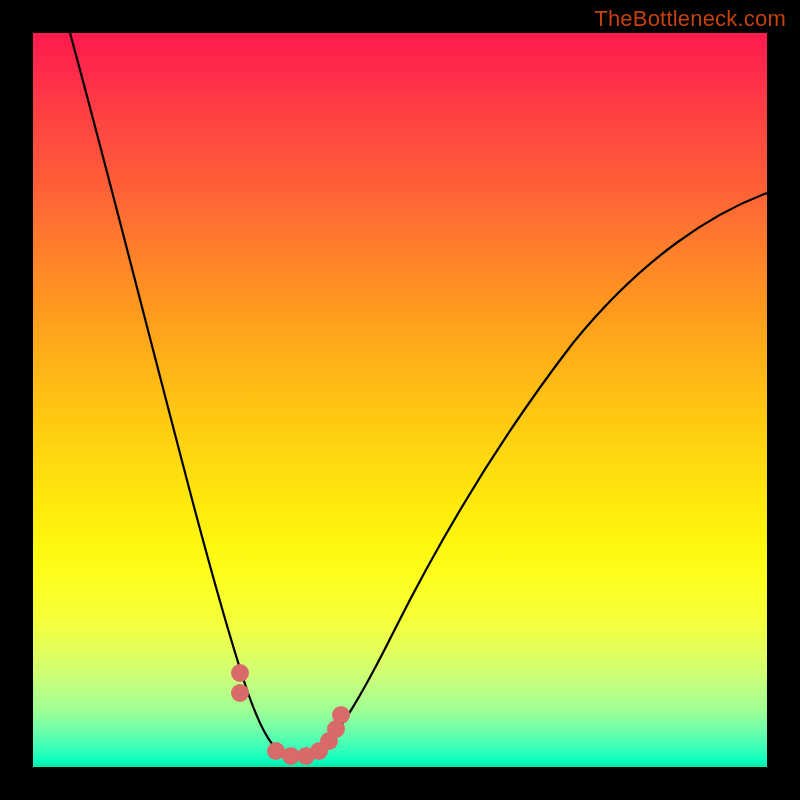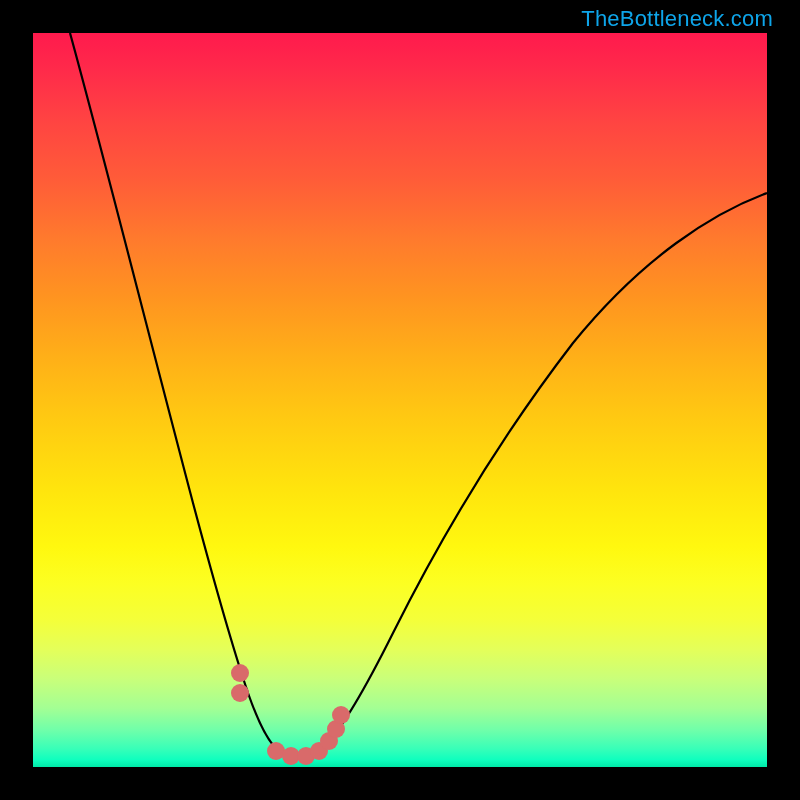--- a/index.html
+++ b/index.html
@@ -42,22 +42,22 @@
       #6fffaa 95%,
       #38ffb8 97.5%,
       #0fffbe 99%,
       #00e9a8 100%
     );
     overflow: hidden;
   }
   .watermark {
     position: absolute;
     top: 6px;
-    right: 27px;
-    color: #0ea5e9;
+    right: 14px;
+    color: #c2410c;
     font-size: 22px;
     font-weight: 500;
     letter-spacing: 0.2px;
     z-index: 10;
   }
   svg.curves {
     position: absolute;
     left: 0;
     top: 0;
     width: 734px;

